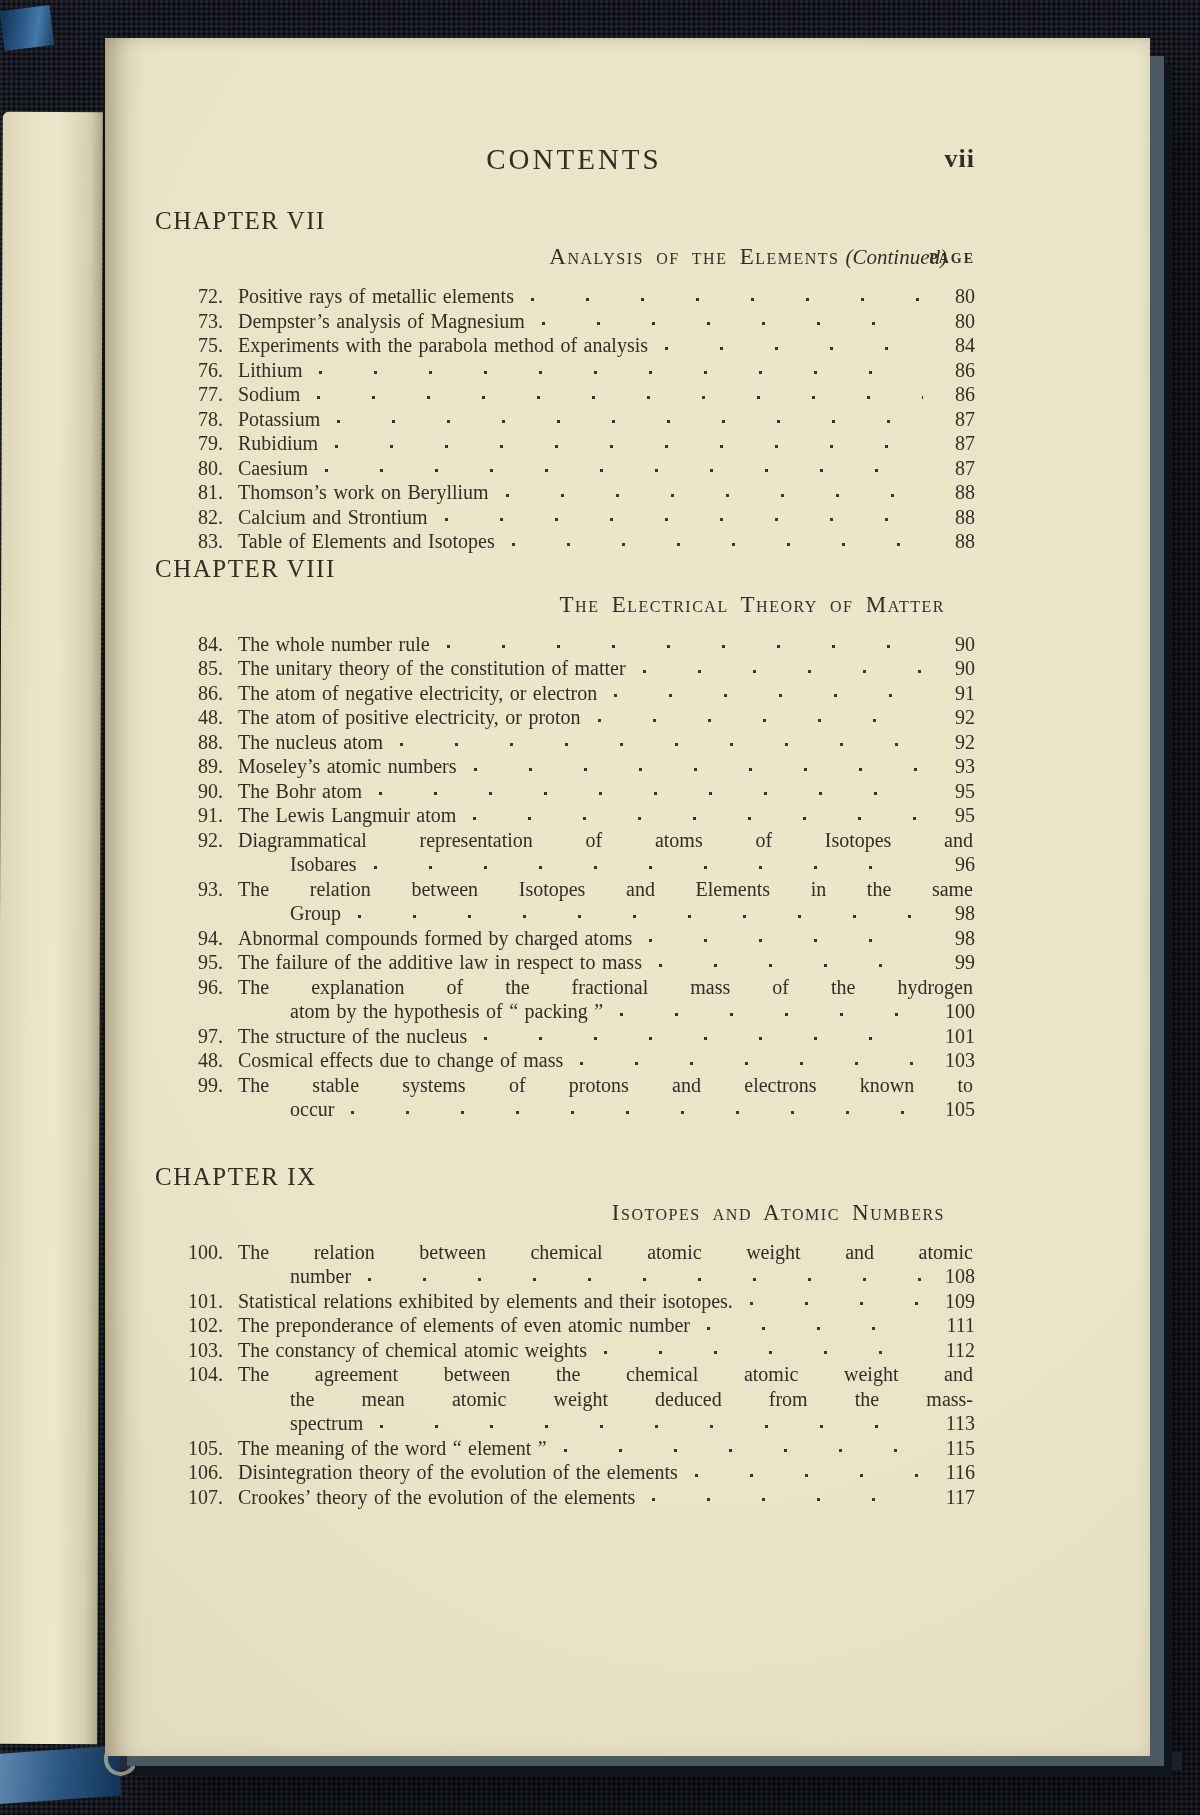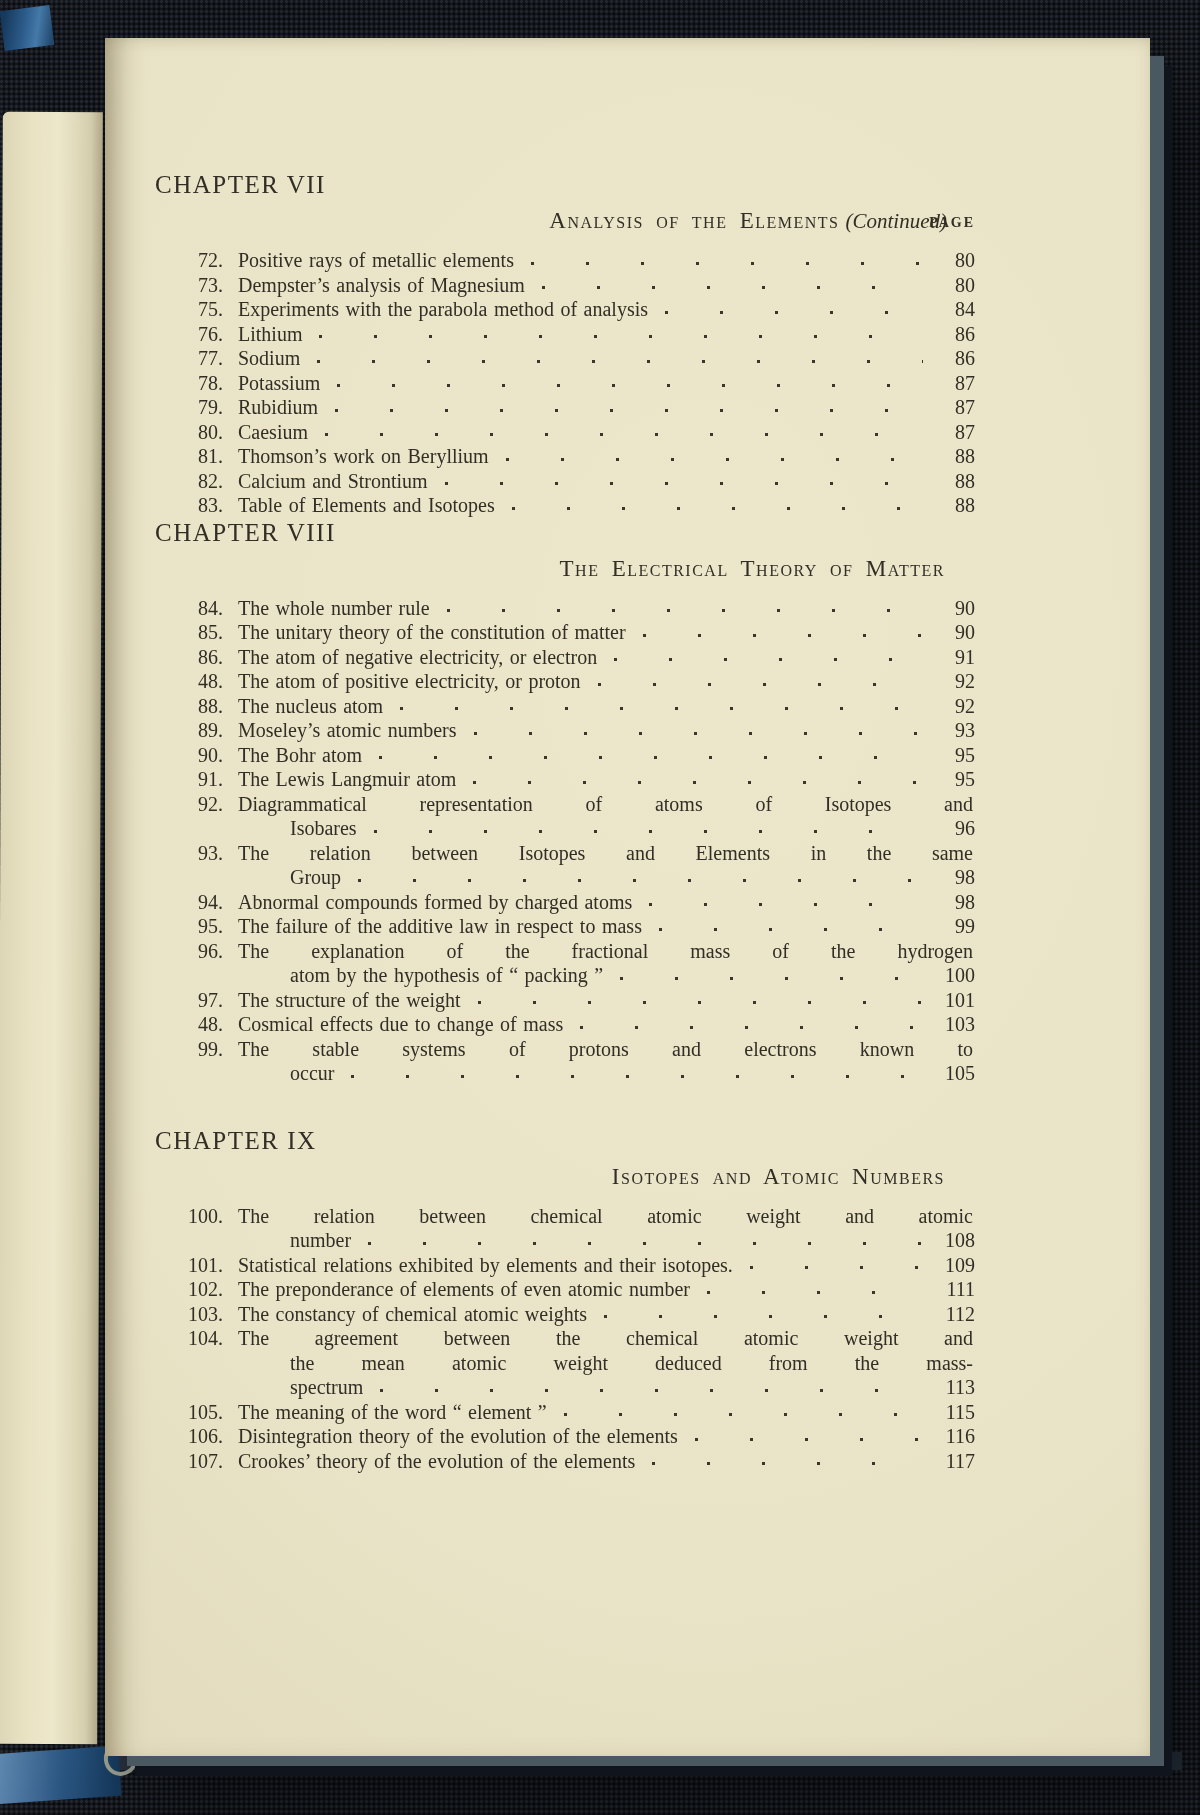--- a/index.html
+++ b/index.html
@@ -113,20 +113,24 @@
 
 <div class="scene">
   <div class="ribbon"></div>
   <div class="prev-page"></div>
   <div class="board-bottom"></div>
   <div class="blue-wedge"></div>
   <div class="ring"></div>
 
   <div class="page">
     <div class="content">
+      <div class="page-header">
+        <div class="running-title">CONTENTS</div>
+        <div class="folio">vii</div>
+      </div>
       <div id="toc">
           <section class="chapter">
             <div class="chapter-heading">CHAPTER VII</div>
             <div class="subtitle-row"><span class="subtitle-main">Analysis of the Elements</span> <span class="subtitle-cont">(Continued)</span><span class="page-label">page</span></div>
             <div class="entries">
               <div class="entry">
                 <div class="line">
                   <span class="num">72.</span>
                   <span class="text">Positive rays of metallic elements</span>
                   <span class="leader"></span>
@@ -331,21 +335,21 @@
                 <div class="line">
                   <span class="num"></span>
                   <span class="text indent">atom by the hypothesis of “ packing ”</span>
                   <span class="leader"></span>
                   <span class="pg">100</span>
                 </div>
               </div>
               <div class="entry">
                 <div class="line">
                   <span class="num">97.</span>
-                  <span class="text">The structure of the weight</span>
+                  <span class="text">The structure of the nucleus</span>
                   <span class="leader"></span>
                   <span class="pg">101</span>
                 </div>
               </div>
               <div class="entry">
                 <div class="line">
                   <span class="num">48.</span>
                   <span class="text">Cosmical effects due to change of mass</span>
                   <span class="leader"></span>
                   <span class="pg">103</span>

